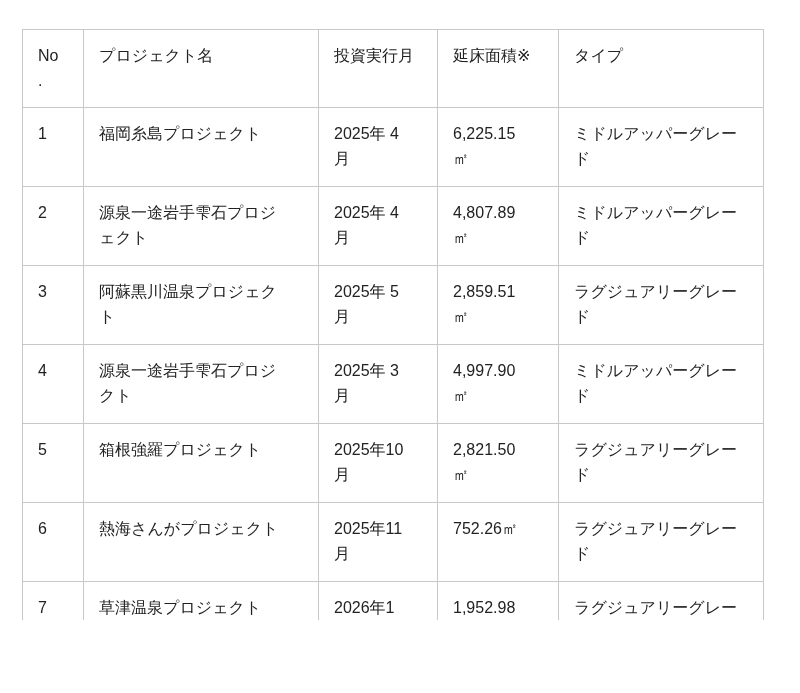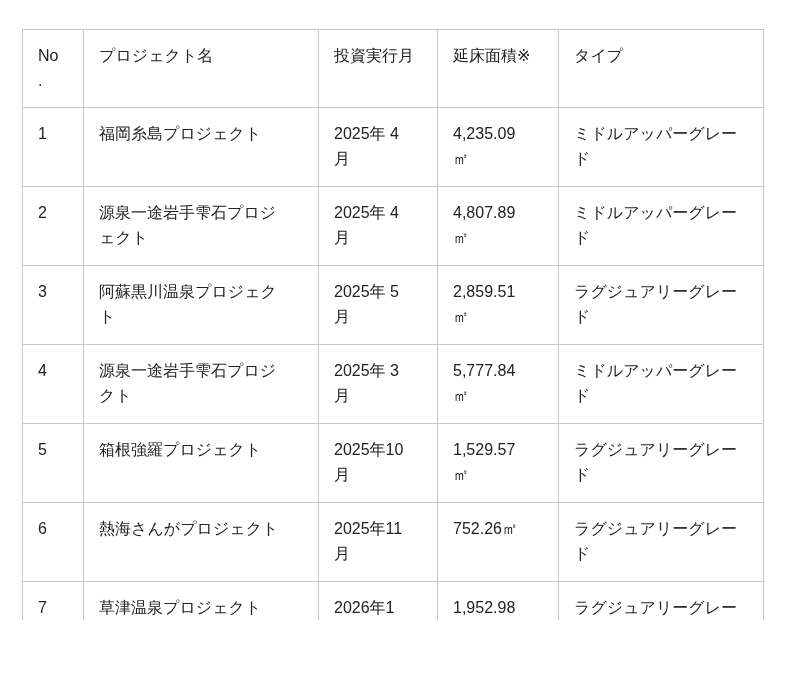--- a/index.html
+++ b/index.html
@@ -65,21 +65,21 @@
         <th>延床面積※</th>
         <th>タイプ</th>
       </tr>
     </thead>
     <tbody>
       <tr>
         <td>1</td>
         <td>福岡糸島プロジェクト</td>
         <td>2025年 4
 月</td>
-        <td>4,235.09
+        <td>6,225.15
 ㎡</td>
         <td>ミドルアッパーグレー
 ド</td>
       </tr>
       <tr>
         <td>2</td>
         <td>源泉一途岩手雫石プロジ
 ェクト</td>
         <td>2025年 4
 月</td>
@@ -98,31 +98,31 @@
 ㎡</td>
         <td>ラグジュアリーグレー
 ド</td>
       </tr>
       <tr>
         <td>4</td>
         <td>源泉一途岩手雫石プロジ
 クト</td>
         <td>2025年 3
 月</td>
-        <td>5,777.84
+        <td>4,997.90
 ㎡</td>
         <td>ミドルアッパーグレー
 ド</td>
       </tr>
       <tr>
         <td>5</td>
         <td>箱根強羅プロジェクト</td>
         <td>2025年10
 月</td>
-        <td>1,529.57
+        <td>2,821.50
 ㎡</td>
         <td>ラグジュアリーグレー
 ド</td>
       </tr>
       <tr>
         <td>6</td>
         <td>熱海さんがプロジェクト</td>
         <td>2025年11
 月</td>
         <td>752.26㎡</td>

